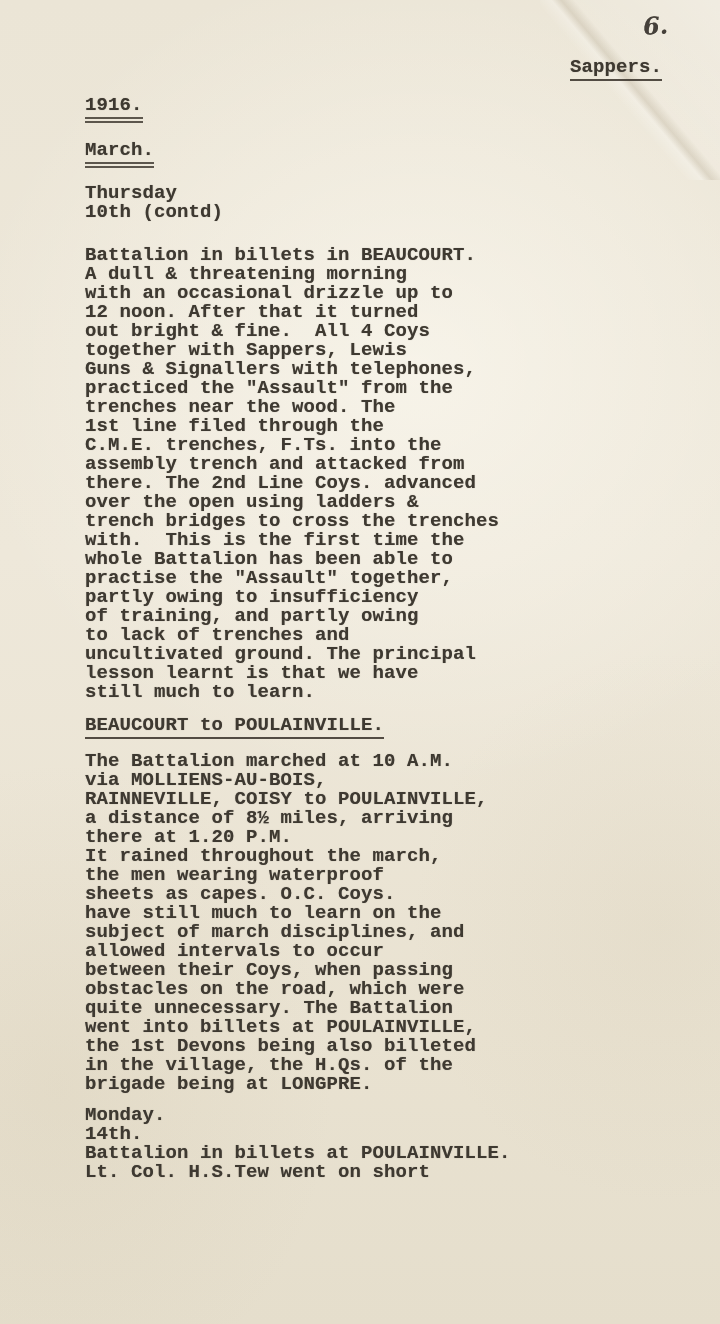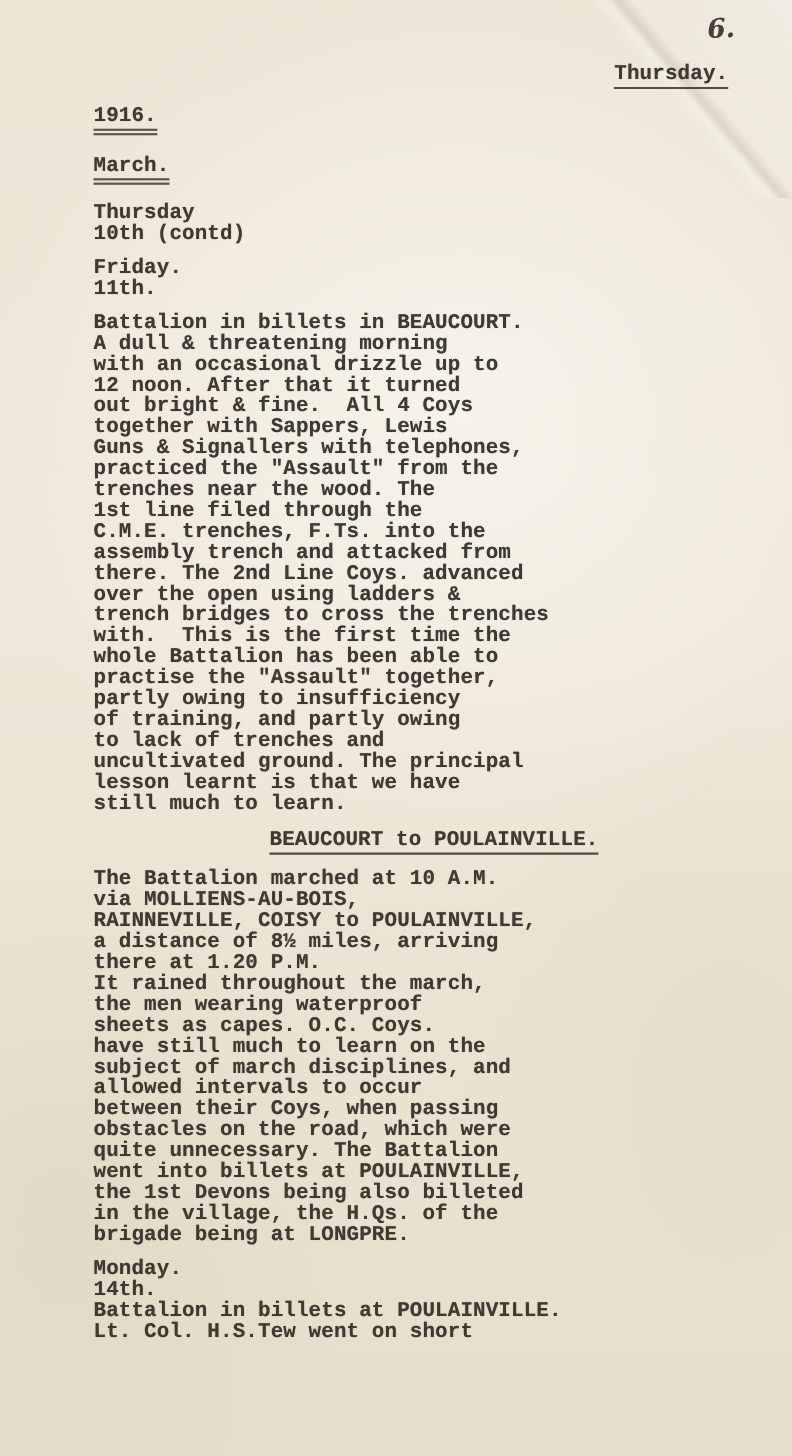--- a/index.html
+++ b/index.html
@@ -87,58 +87,55 @@
   .date-col {
     width: 160px;
     flex-shrink: 0;
     white-space: pre-wrap;
   }
   .body-col {
     flex: 1;
     white-space: pre-wrap;
   }
   .section-row {
-    margin-left: 160px;
     margin-bottom: 13px;
     padding-top: 2px;
   }
 </style>
 </head>
 <body>
 
 <div class="page">
 
   <div class="corner-crease"></div>
 
   <div class="pagenum">6.</div>
 
   <div class="content">
 
     <div class="appendix-row typed">
-      <span class="u">Thursday.</span>
+      <span class="u">Sappers.</span>
     </div>
 
     <div class="year-row typed">
       <span class="u-double">1916.</span>
     </div>
 
     <div class="month-row typed">
       <span class="u-double">March.</span>
     </div>
 
     <div class="entries typed">
 
       <div class="entry-row">
         <div class="date-col"><span>Thursday</span>
 <span>10th (contd)</span></div>
       </div>
 
       <div class="entry-row">
-        <div class="date-col"><span>Friday.</span>
-<span>11th.</span></div>
       </div>
 
       <div class="entry-row">
         <div class="body-col">Battalion in billets in BEAUCOURT.
 A dull &amp; threatening morning
 with an occasional drizzle up to
 12 noon. After that it turned
 out bright &amp; fine.  All 4 Coys
 together with Sappers, Lewis
 Guns &amp; Signallers with telephones,

